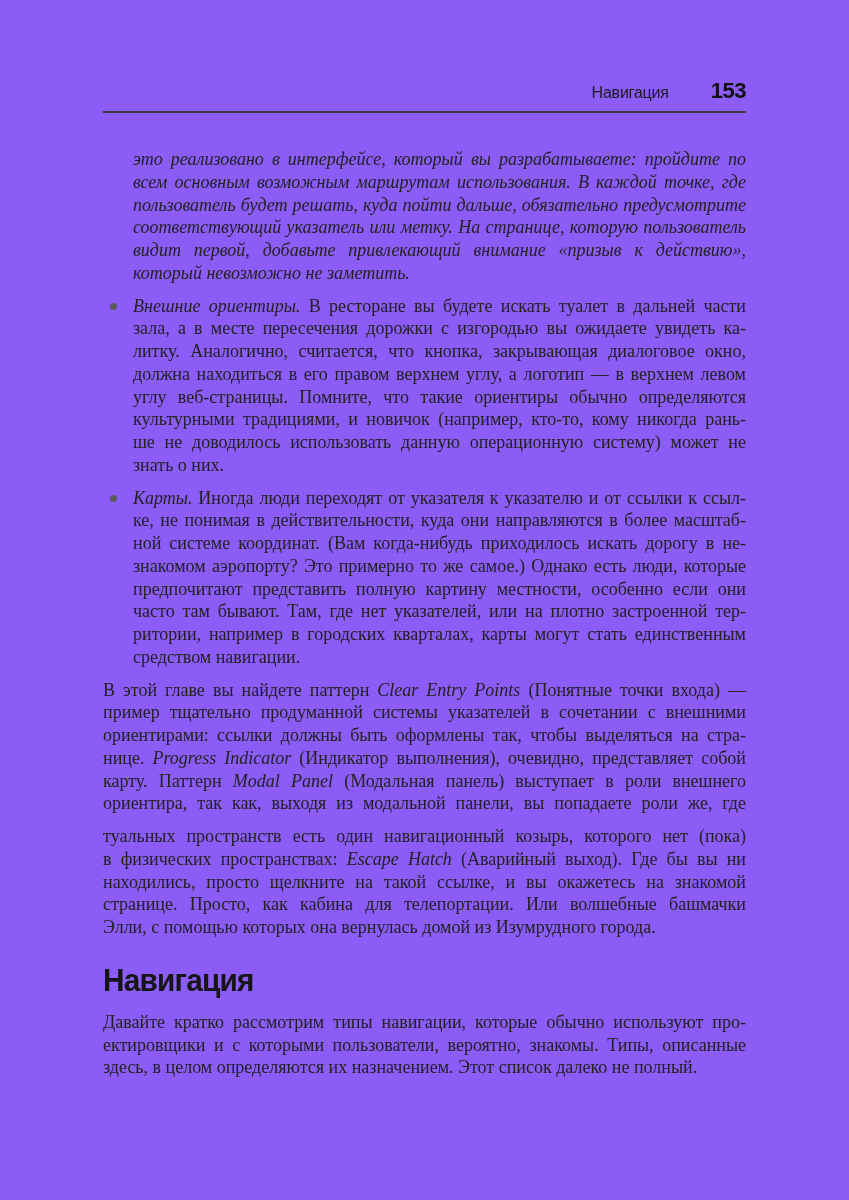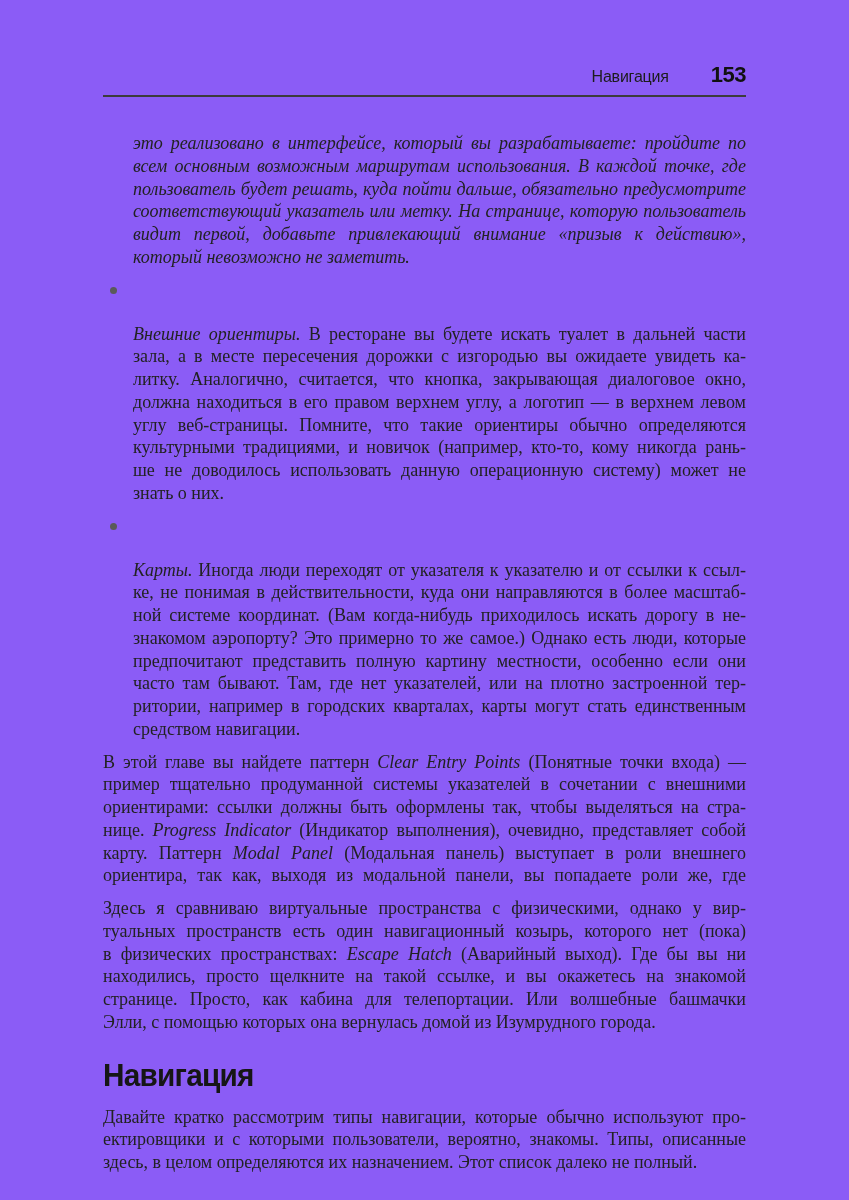--- a/index.html
+++ b/index.html
@@ -31,20 +31,21 @@
   .running-title {
     font-size: 16px;
     letter-spacing: -0.2px;
     color: #1c1c1c;
   }
   .page-number {
     font-size: 22px;
     font-weight: 700;
     letter-spacing: -0.5px;
     color: #111111;
+    margin-top: 16px;
   }
   .header-rule {
     margin-top: 7px;
     border-bottom: 2px solid #3c3c3c;
   }
   
   .content {
     margin-top: 35px;
     font-size: 18px;
     line-height: 22.75px;
@@ -62,21 +63,21 @@
   
   .bullet { display: flex; }
   .bullet .dot {
     flex: none;
     width: 7px;
     height: 7px;
     border-radius: 50%;
     background: #5a5a5a;
     margin: 8px 16px 0 7px;
   }
-  .bullet .bullet-text { flex: 1 1 auto; min-width: 0; margin-top: 44px; }
+  .bullet .bullet-text { flex: 1 1 auto; min-width: 0; }
   
   .section-heading {
     font-family: "Liberation Sans", sans-serif;
     font-weight: 700;
     font-size: 31px;
     line-height: 34px;
     letter-spacing: -0.8px;
     color: #161616;
     margin-top: 25px;
     margin-bottom: 13px;
@@ -131,21 +132,20 @@
         </div>
         <div class="block paragraph">
           <div class="line"><span>В этой главе вы найдете паттерн </span><i>Clear Entry Points</i><span> (Понятные точки входа) —</span></div>
           <div class="line"><span>пример тщательно продуманной системы указателей в сочетании с внешними</span></div>
           <div class="line"><span>ориентирами: ссылки должны быть оформлены так, чтобы выделяться на стра-</span></div>
           <div class="line"><span>нице. </span><i>Progress Indicator</i><span> (Индикатор выполнения), очевидно, представляет собой</span></div>
           <div class="line"><span>карту. Паттерн </span><i>Modal Panel</i><span> (Модальная панель) выступает в роли внешнего</span></div>
           <div class="line"><span>ориентира, так как, выходя из модальной панели, вы попадаете роли же, где</span></div>
         </div>
         <div class="block paragraph">
-          <div class="line"><span>Здесь я сравниваю виртуальные пространства с физическими, однако у вир-</span></div>
           <div class="line"><span>туальных пространств есть один навигационный козырь, которого нет (пока)</span></div>
           <div class="line"><span>в физических пространствах: </span><i>Escape Hatch</i><span> (Аварийный выход). Где бы вы ни</span></div>
           <div class="line"><span>находились, просто щелкните на такой ссылке, и вы окажетесь на знакомой</span></div>
           <div class="line"><span>странице. Просто, как кабина для телепортации. Или волшебные башмачки</span></div>
           <div class="line last"><span>Элли, с помощью которых она вернулась домой из Изумрудного города.</span></div>
         </div>
         <h2 class="section-heading">Навигация</h2>
         <div class="block paragraph">
           <div class="line"><span>Давайте кратко рассмотрим типы навигации, которые обычно используют про-</span></div>
           <div class="line"><span>ектировщики и с которыми пользователи, вероятно, знакомы. Типы, описанные</span></div>

